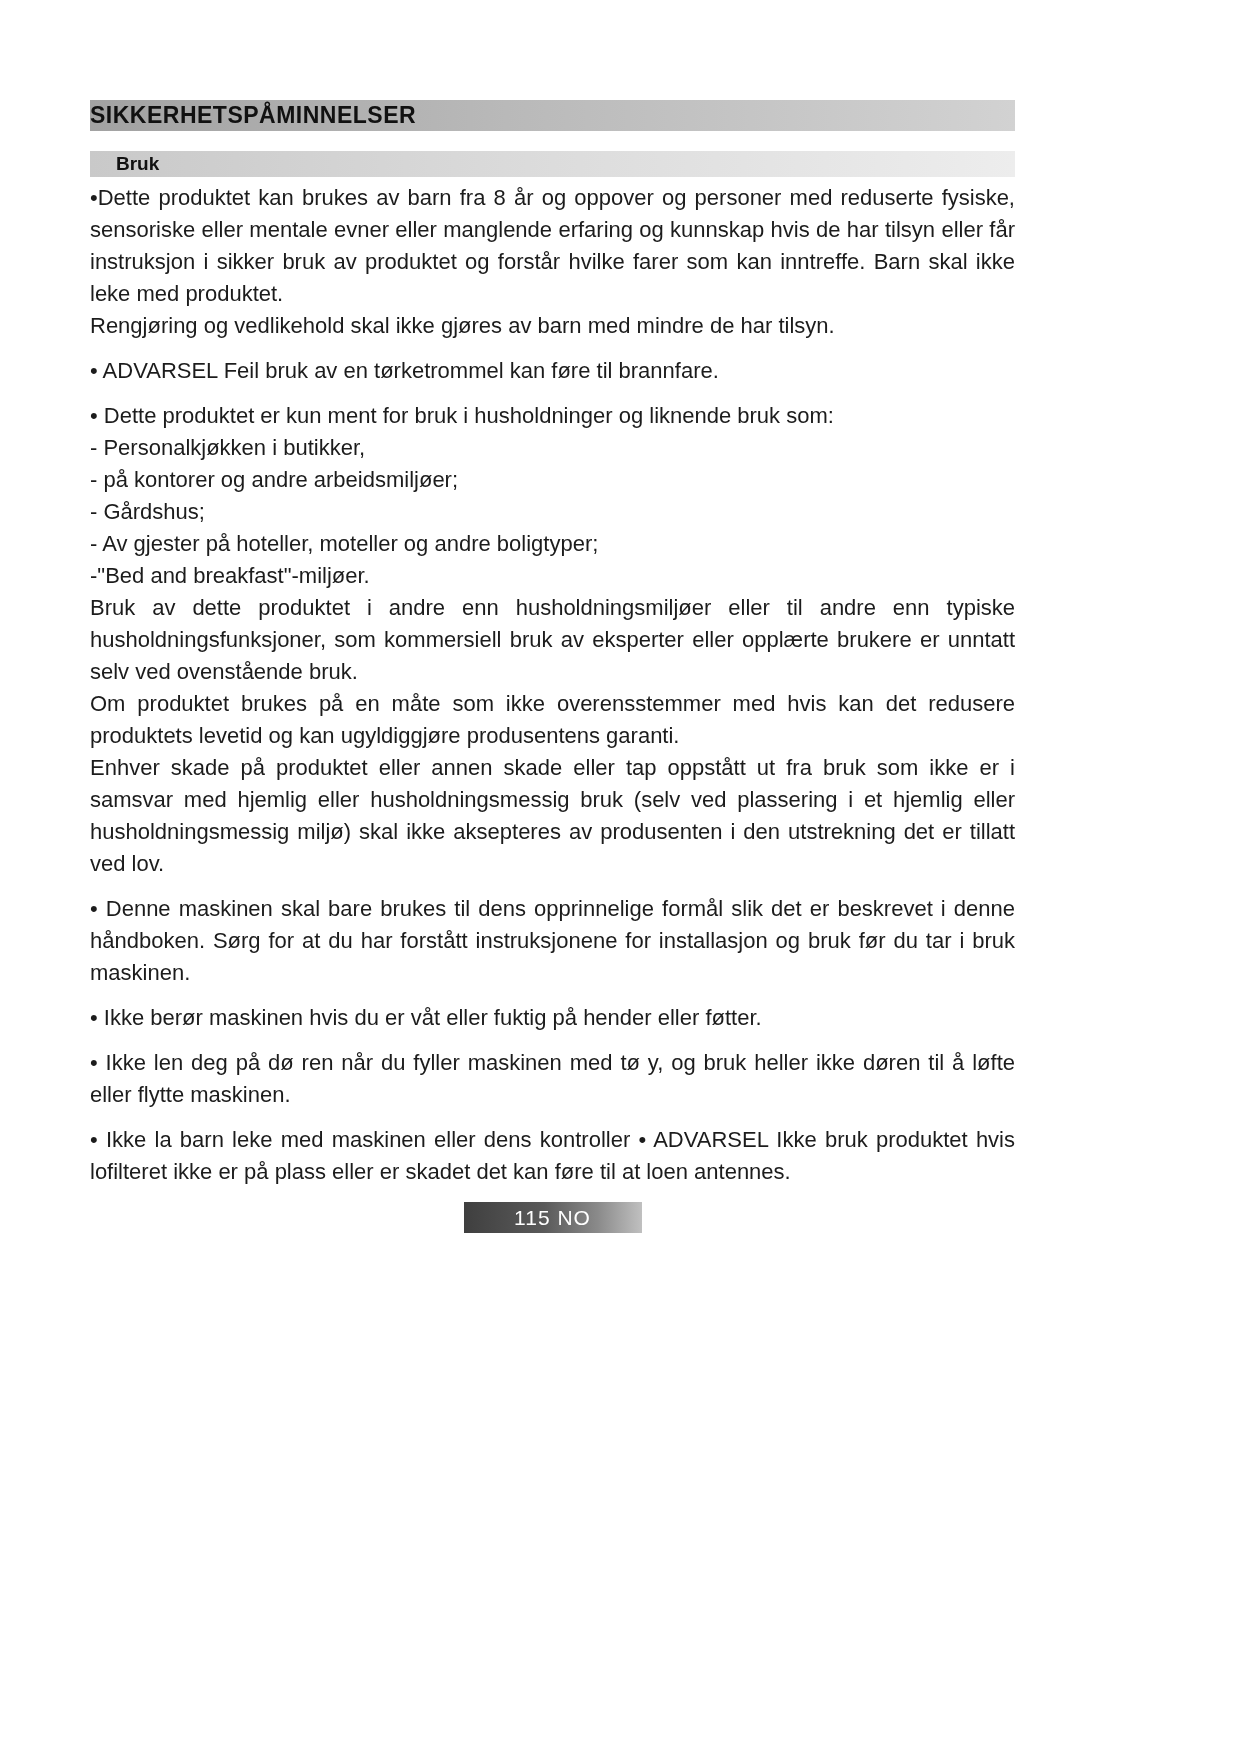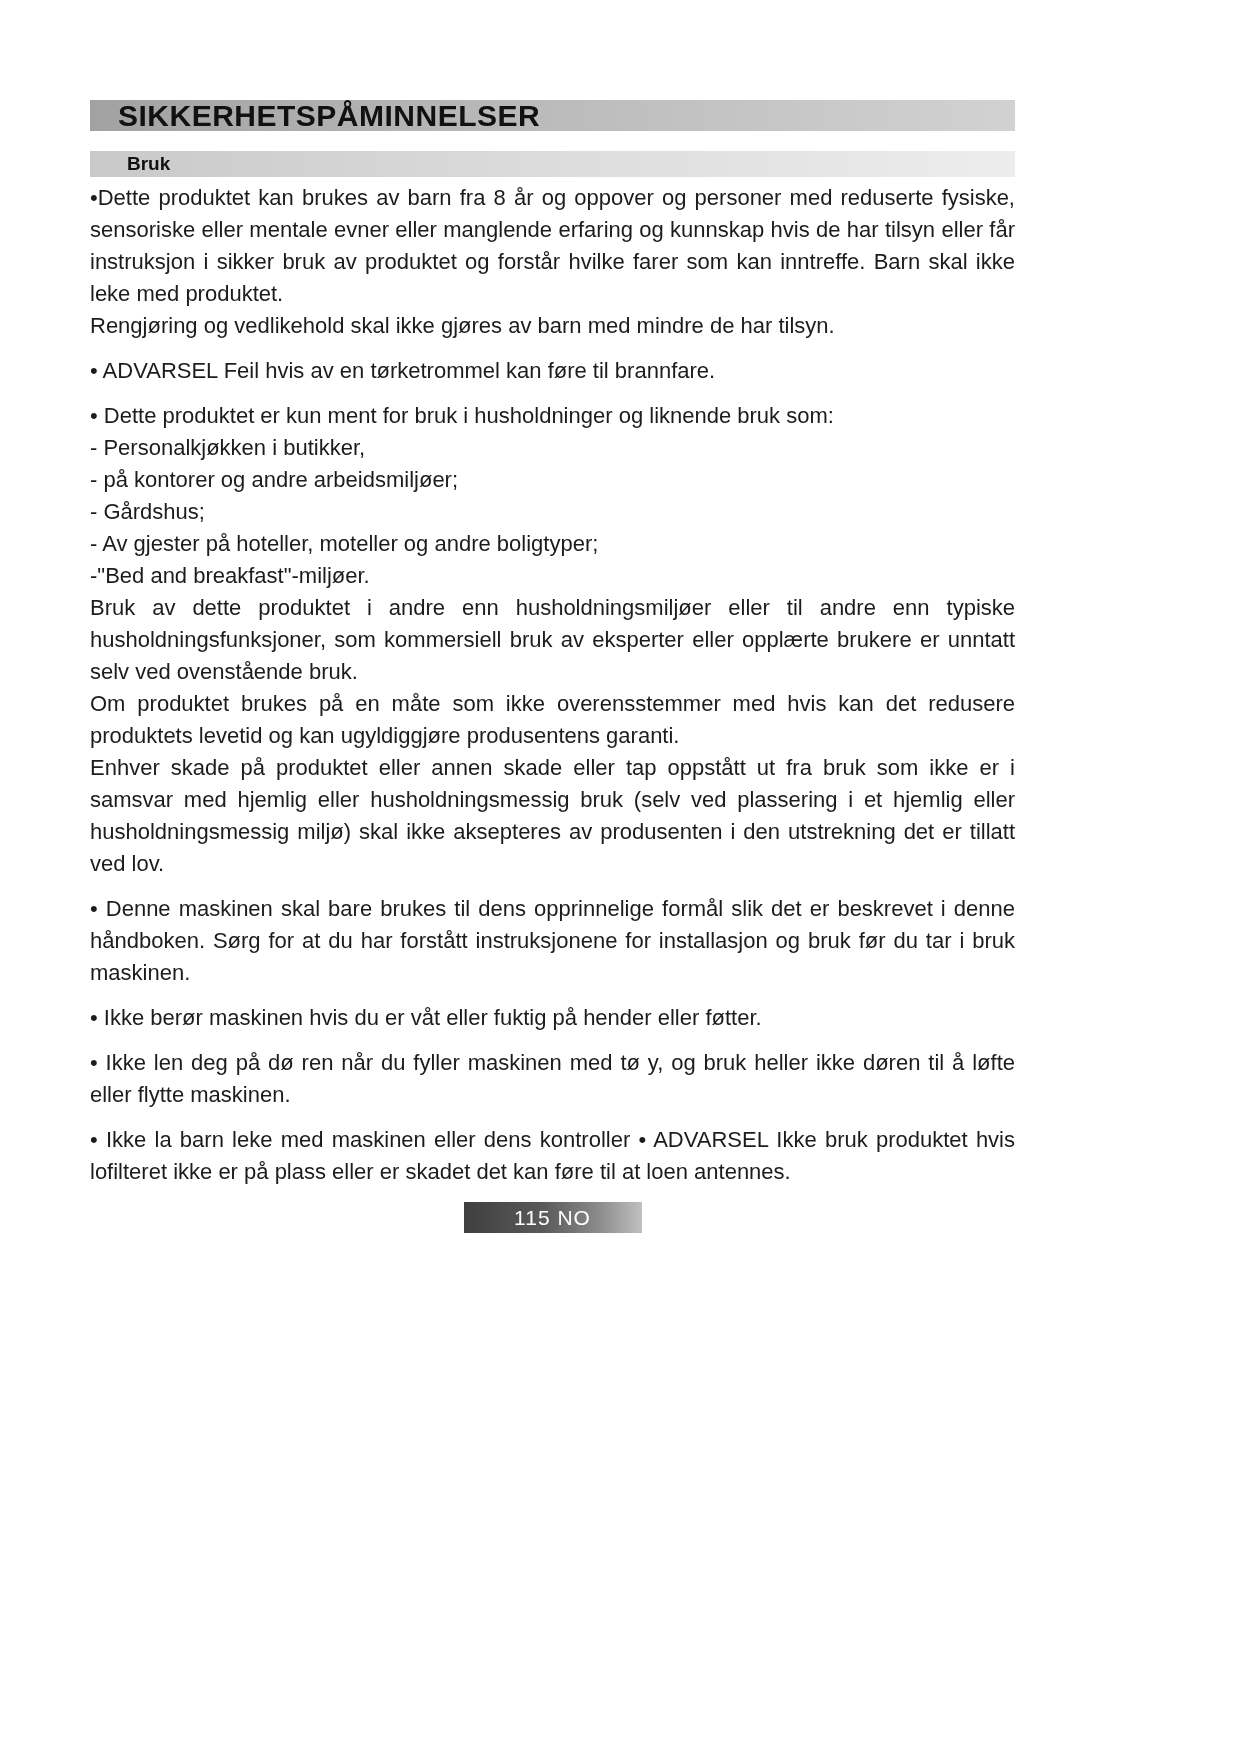--- a/index.html
+++ b/index.html
@@ -23,38 +23,37 @@
     width: 925px;
   }
   .header-bar {
     width: 100%;
     height: 31px;
     background: linear-gradient(90deg, #a2a2a2 0%, #b9b9b9 45%, #d2d2d2 100%);
     display: flex;
     align-items: center;
   }
   .header-title {
-    font-size: 30px;
+    font-size: 23px;
     font-weight: bold;
     letter-spacing: 0.5px;
-    padding-left: 28px;
     color: #111111;
   }
   .sub-bar {
     width: 100%;
     height: 26px;
     margin-top: 20px;
     background: linear-gradient(90deg, #c9c9c9 0%, #dcdcdc 50%, #ededed 100%);
     display: flex;
     align-items: center;
   }
   .sub-title {
     font-size: 19px;
     font-weight: bold;
-    padding-left: 37px;
+    padding-left: 26px;
     color: #111111;
   }
   .body {
     margin-top: 5px;
     font-size: 22px;
     line-height: 32px;
   }
   .body p {
     margin: 0;
     text-align: justify;
@@ -96,21 +95,21 @@
       <span class="header-title">SIKKERHETSPÅMINNELSER</span>
     </div>
 
     <div class="sub-bar">
       <span class="sub-title">Bruk</span>
     </div>
 
     <div class="body">
       <p>•Dette produktet kan brukes av barn fra 8 år og oppover og personer med reduserte fysiske, sensoriske eller mentale evner eller manglende erfaring og kunnskap hvis de har tilsyn eller får instruksjon i sikker bruk av produktet og forstår hvilke farer som kan inntreffe. Barn skal ikke leke med produktet.</p>
       <p>Rengjøring og vedlikehold skal ikke gjøres av barn med mindre de har tilsyn.</p>
-      <p class="gap"><span>• </span><span class="warn-bold">ADVARSEL</span><span> Feil hvis av en tørketrommel kan føre til brannfare.</span></p>
+      <p class="gap"><span>• </span><span class="warn-bold">ADVARSEL</span><span> Feil bruk av en tørketrommel kan føre til brannfare.</span></p>
       <p class="gap">• Dette produktet er kun ment for bruk i husholdninger og liknende bruk som:</p>
       <p>- Personalkjøkken i butikker,</p>
       <p>- på kontorer og andre arbeidsmiljøer;</p>
       <p>- Gårdshus;</p>
       <p>- Av gjester på hoteller, moteller og andre boligtyper;</p>
       <p>-"Bed and breakfast"-miljøer.</p>
       <p>Bruk av dette produktet i andre enn husholdningsmiljøer eller til andre enn typiske husholdningsfunksjoner, som kommersiell bruk av eksperter eller opplærte brukere er unntatt selv ved ovenstående bruk.</p>
       <p>Om produktet brukes på en måte som ikke overensstemmer med hvis kan det redusere produktets levetid og kan ugyldiggjøre produsentens garanti.</p>
       <p>Enhver skade på produktet eller annen skade eller tap oppstått ut fra bruk som ikke er i samsvar med hjemlig eller husholdningsmessig bruk (selv ved plassering i et hjemlig eller husholdningsmessig miljø) skal ikke aksepteres av produsenten i den utstrekning det er tillatt ved lov.</p>
       <p class="gap">• Denne maskinen skal bare brukes til dens opprinnelige formål slik det er beskrevet i denne håndboken. Sørg for at du har forstått instruksjonene for installasjon og bruk før du tar i bruk maskinen.</p>

